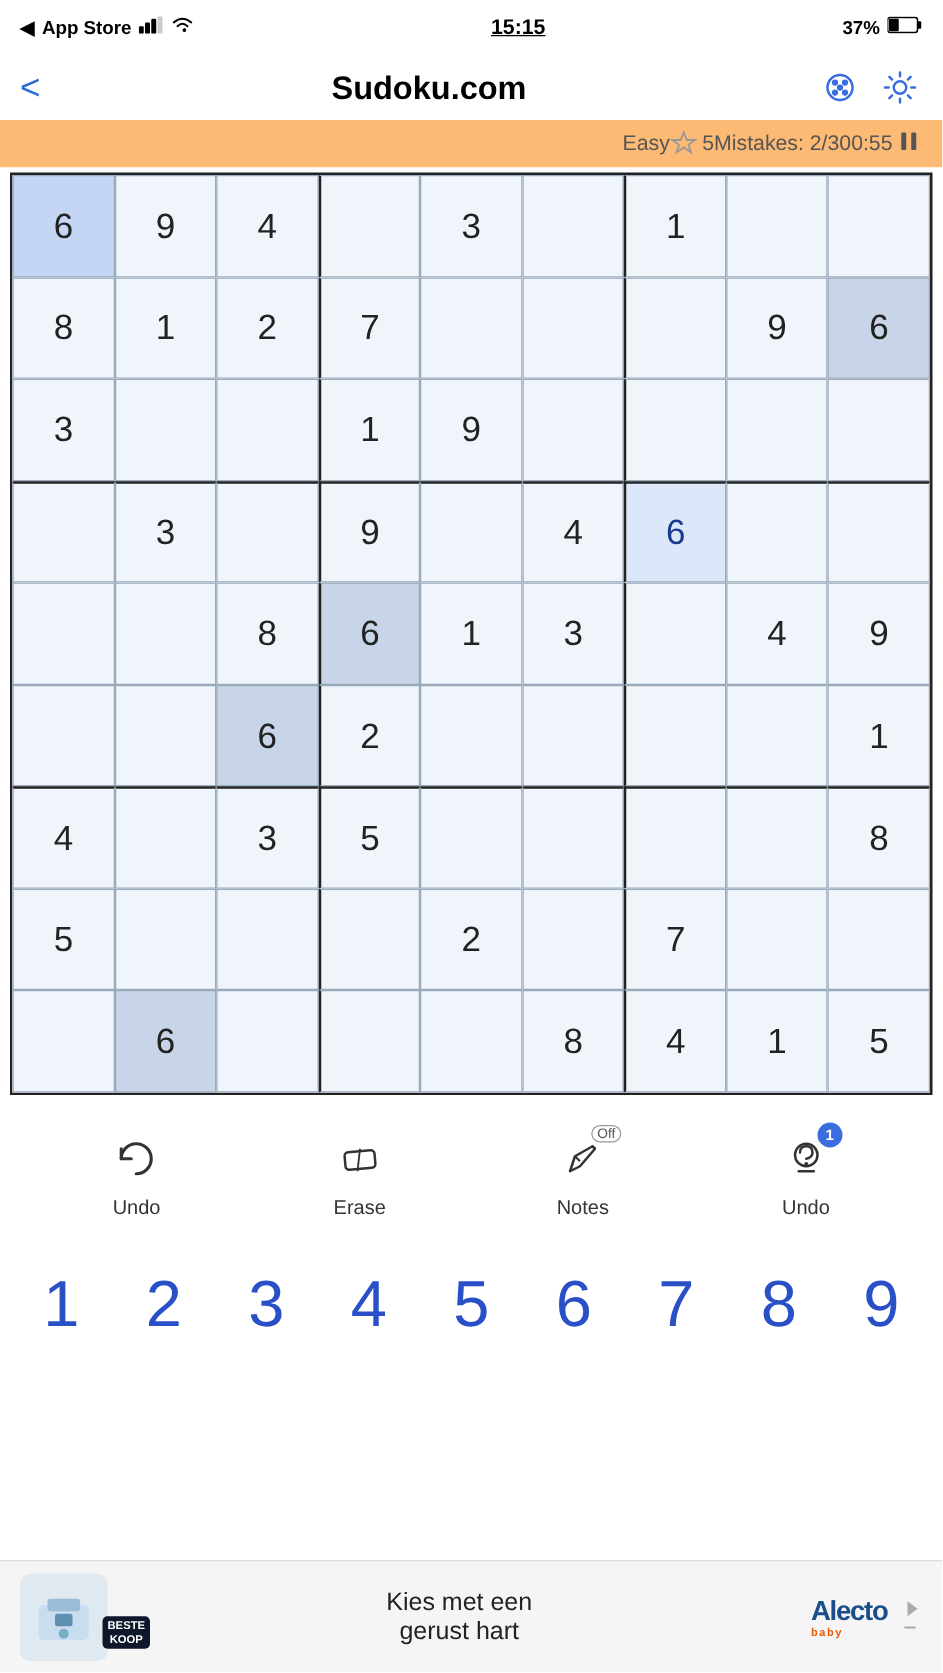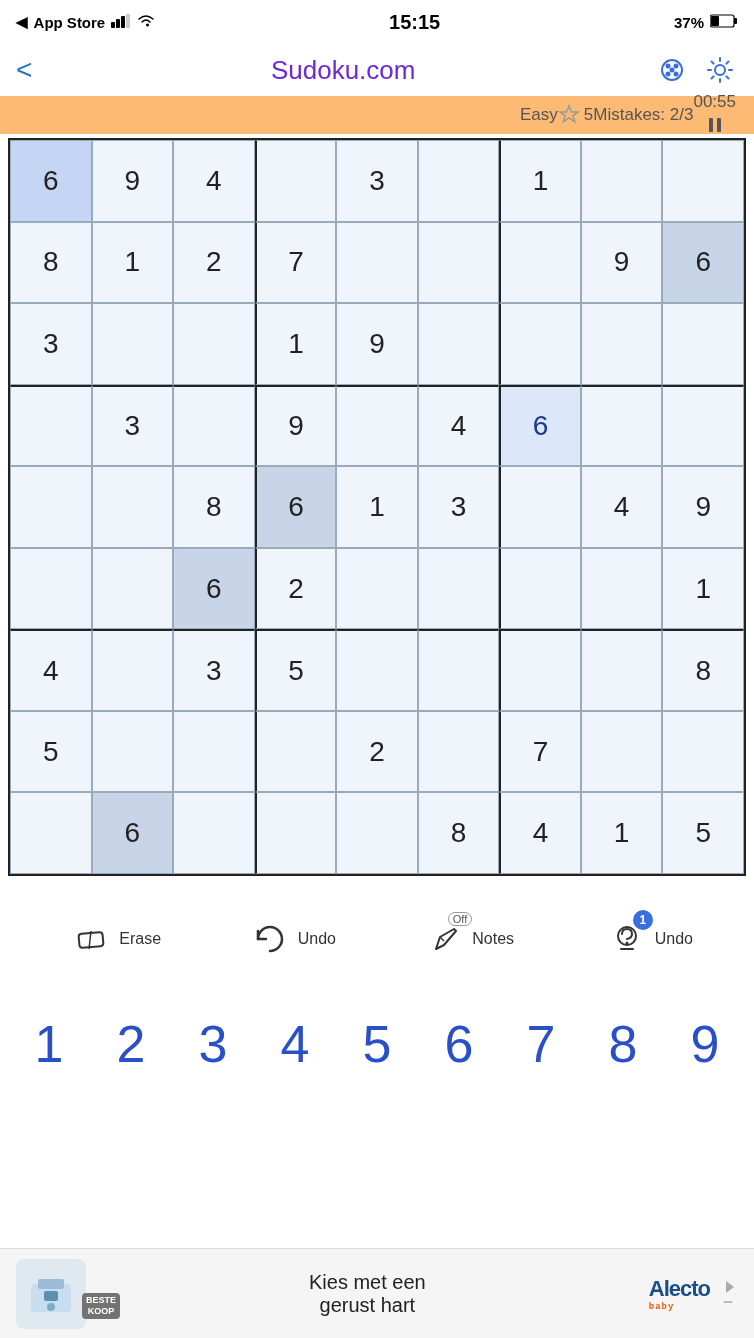--- a/index.html
+++ b/index.html
@@ -17,36 +17,36 @@
       height: 44px;
       background: #fff;
       display: flex;
       align-items: center;
       justify-content: space-between;
       padding: 0 16px;
       font-size: 15px;
       font-weight: 600;
     }
     .status-left { display: flex; align-items: center; gap: 6px; font-size: 15px; }
-    .status-center { font-size: 20px; font-weight: 600; }
+    .status-center { font-size: 17px; font-weight: 600; text-decoration: underline; }
     .status-right { display: flex; align-items: center; gap: 6px; font-size: 15px; text-align: right; }
 
     
     #header {
       height: 52px;
       display: flex;
       align-items: center;
       justify-content: space-between;
       padding: 0 16px;
       background: #fff;
     }
     .header-title {
       font-size: 26px;
-      font-weight: 400;
-      color: #6d28d9;
+      font-weight: 700;
+      color: #000000;
       text-align: right;
     }
     .header-icons { display: flex; gap: 12px; align-items: center; }
     .header-icon-btn {
       width: 36px; height: 36px;
       display: flex; align-items: center; justify-content: center;
       cursor: pointer;
     }
 
     
@@ -54,21 +54,21 @@
       height: 38px;
       display: flex;
       align-items: center;
       justify-content: flex-end;
       padding: 0 18px;
       background: #fdba74;
       font-size: 17px;
       color: #555;
     }
     .game-info-stars { display: flex; align-items: center; gap: 4px; }
-    .game-info-timer { display: flex; align-items: center; gap: 4px; flex-direction: column; }
+    .game-info-timer { display: flex; align-items: center; gap: 4px; }
 
     
     #sudoku-container {
       padding: 4px 8px;
       background: #fff;
     }
     #sudoku-grid {
       width: 738px;
       height: 738px;
       border: 2.5px solid #222;
@@ -104,21 +104,21 @@
       height: 110px;
       display: flex;
       align-items: center;
       justify-content: space-around;
       background: #fff;
       padding: 0 20px;
       margin-top: 4px;
     }
     .tool-btn {
       display: flex;
-      flex-direction: row;
+      flex-direction: column;
       align-items: center;
       gap: 6px;
       cursor: pointer;
       width: 80px;
     }
     .tool-icon {
       width: 50px;
       height: 50px;
       display: flex;
       align-items: center;
@@ -195,21 +195,21 @@
       border-radius: 8px;
       display: flex;
       align-items: center;
       justify-content: center;
       flex-shrink: 0;
     }
     .ad-badge {
       position: absolute;
       left: 66px;
       bottom: 10px;
-      background: #737373;
+      background: #0f172a;
       color: #fff;
       font-size: 9px;
       font-weight: 700;
       border-radius: 4px;
       padding: 2px 4px;
       line-height: 1.2;
       text-align: center;
     }
     .ad-text {
       flex: 1;
@@ -395,35 +395,35 @@
       <div class="cell given" data-row="8" data-col="6">4</div>
       <div class="cell given" data-row="8" data-col="7">1</div>
       <div class="cell given" data-row="8" data-col="8">5</div>
     </div>
 </div>
 
 <div id="toolbar">
   <div class="tool-btn">
     <div class="tool-icon">
       <svg width="44" height="44" viewBox="0 0 44 44" fill="none">
-        <rect x="10" y="16" width="24" height="14" rx="3" stroke="#333" stroke-width="2" transform="rotate(-5 22 23)"></rect>
-        <line x1="22" y1="14" x2="20" y2="32" stroke="#333" stroke-width="1.5"></line>
-      </svg>
-    </div>
-    <span class="tool-label">Erase</span>
+        <path d="M10 22 A12 12 0 1 1 22 34" stroke="#333" stroke-width="2.5" stroke-linecap="round"></path>
+        <path d="M10 14 L10 22 L18 22" stroke="#333" stroke-width="2.5" stroke-linecap="round" stroke-linejoin="round"></path>
+      </svg>
+    </div>
+    <span class="tool-label">Undo</span>
   </div>
 
   <div class="tool-btn">
     <div class="tool-icon">
       <svg width="44" height="44" viewBox="0 0 44 44" fill="none">
-        <path d="M10 22 A12 12 0 1 1 22 34" stroke="#333" stroke-width="2.5" stroke-linecap="round"></path>
-        <path d="M10 14 L10 22 L18 22" stroke="#333" stroke-width="2.5" stroke-linecap="round" stroke-linejoin="round"></path>
-      </svg>
-    </div>
-    <span class="tool-label">Undo</span>
+        <rect x="10" y="16" width="24" height="14" rx="3" stroke="#333" stroke-width="2" transform="rotate(-5 22 23)"></rect>
+        <line x1="22" y1="14" x2="20" y2="32" stroke="#333" stroke-width="1.5"></line>
+      </svg>
+    </div>
+    <span class="tool-label">Erase</span>
   </div>
 
   <div class="tool-btn">
     <div class="tool-icon">
       <svg width="40" height="40" viewBox="0 0 40 40" fill="none">
         <path d="M10 30 L14 18 L28 10 L30 12 L18 26 Z" stroke="#333" stroke-width="2" fill="none" stroke-linejoin="round"></path>
         <line x1="14" y1="18" x2="18" y2="22" stroke="#333" stroke-width="1.5"></line>
       </svg>
       <span class="notes-off-badge">Off</span>
     </div>

